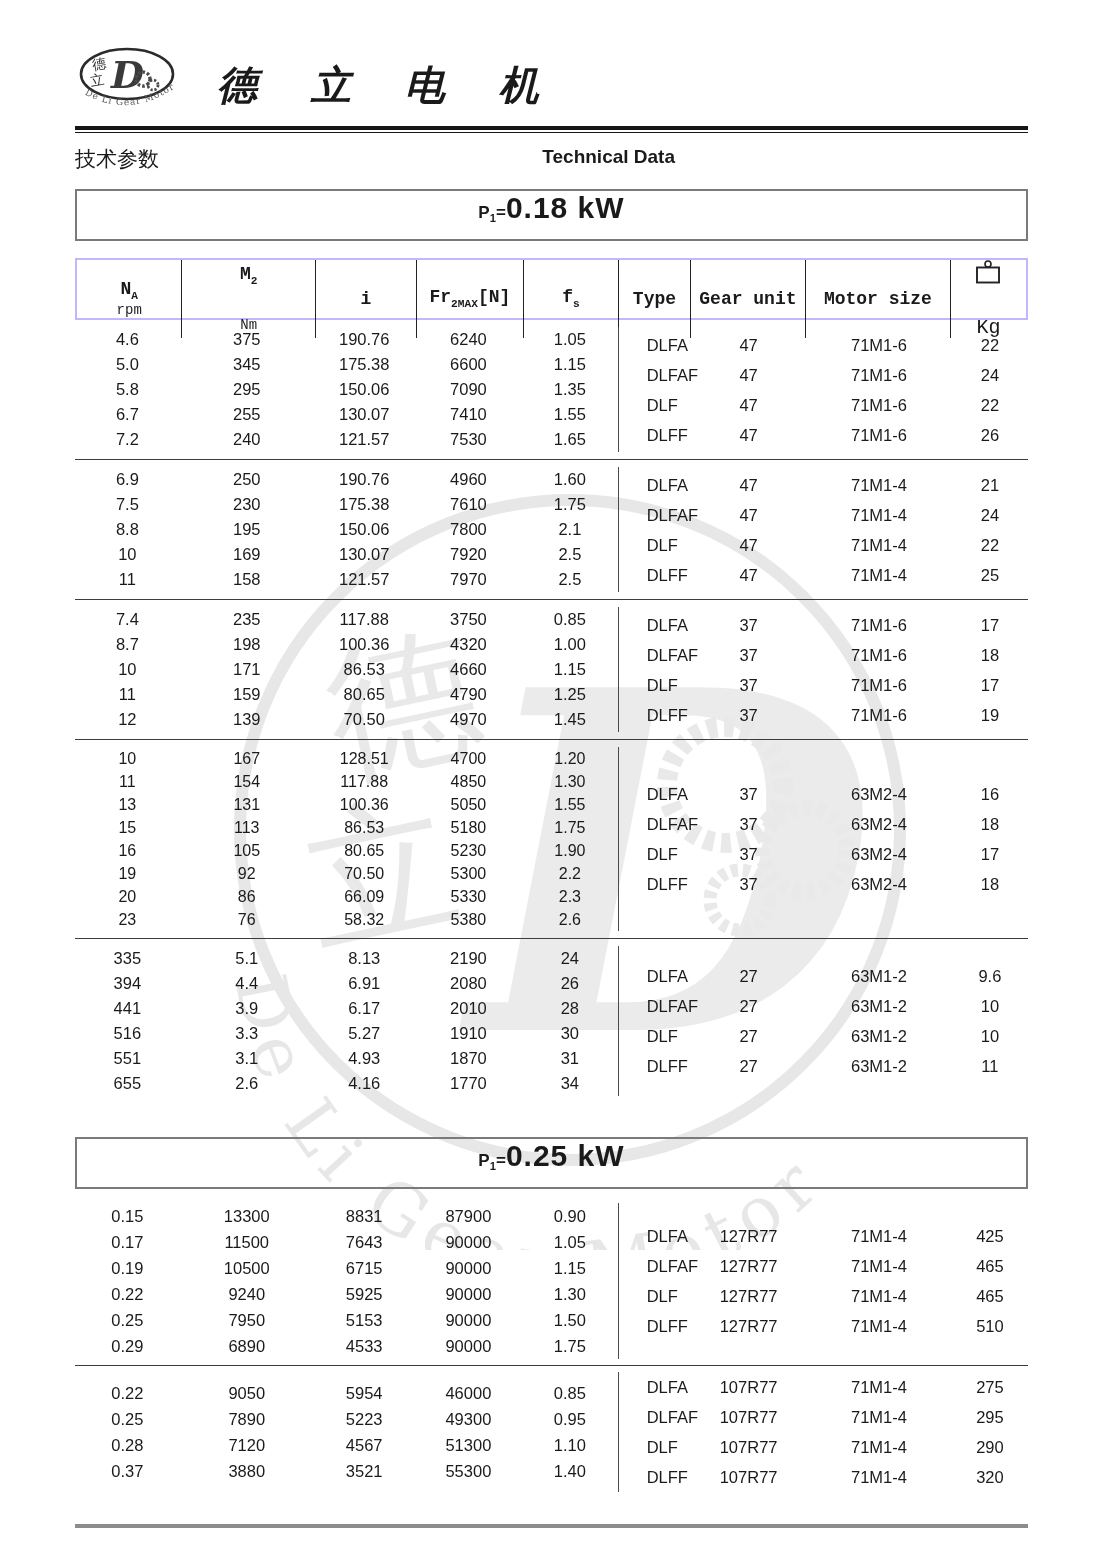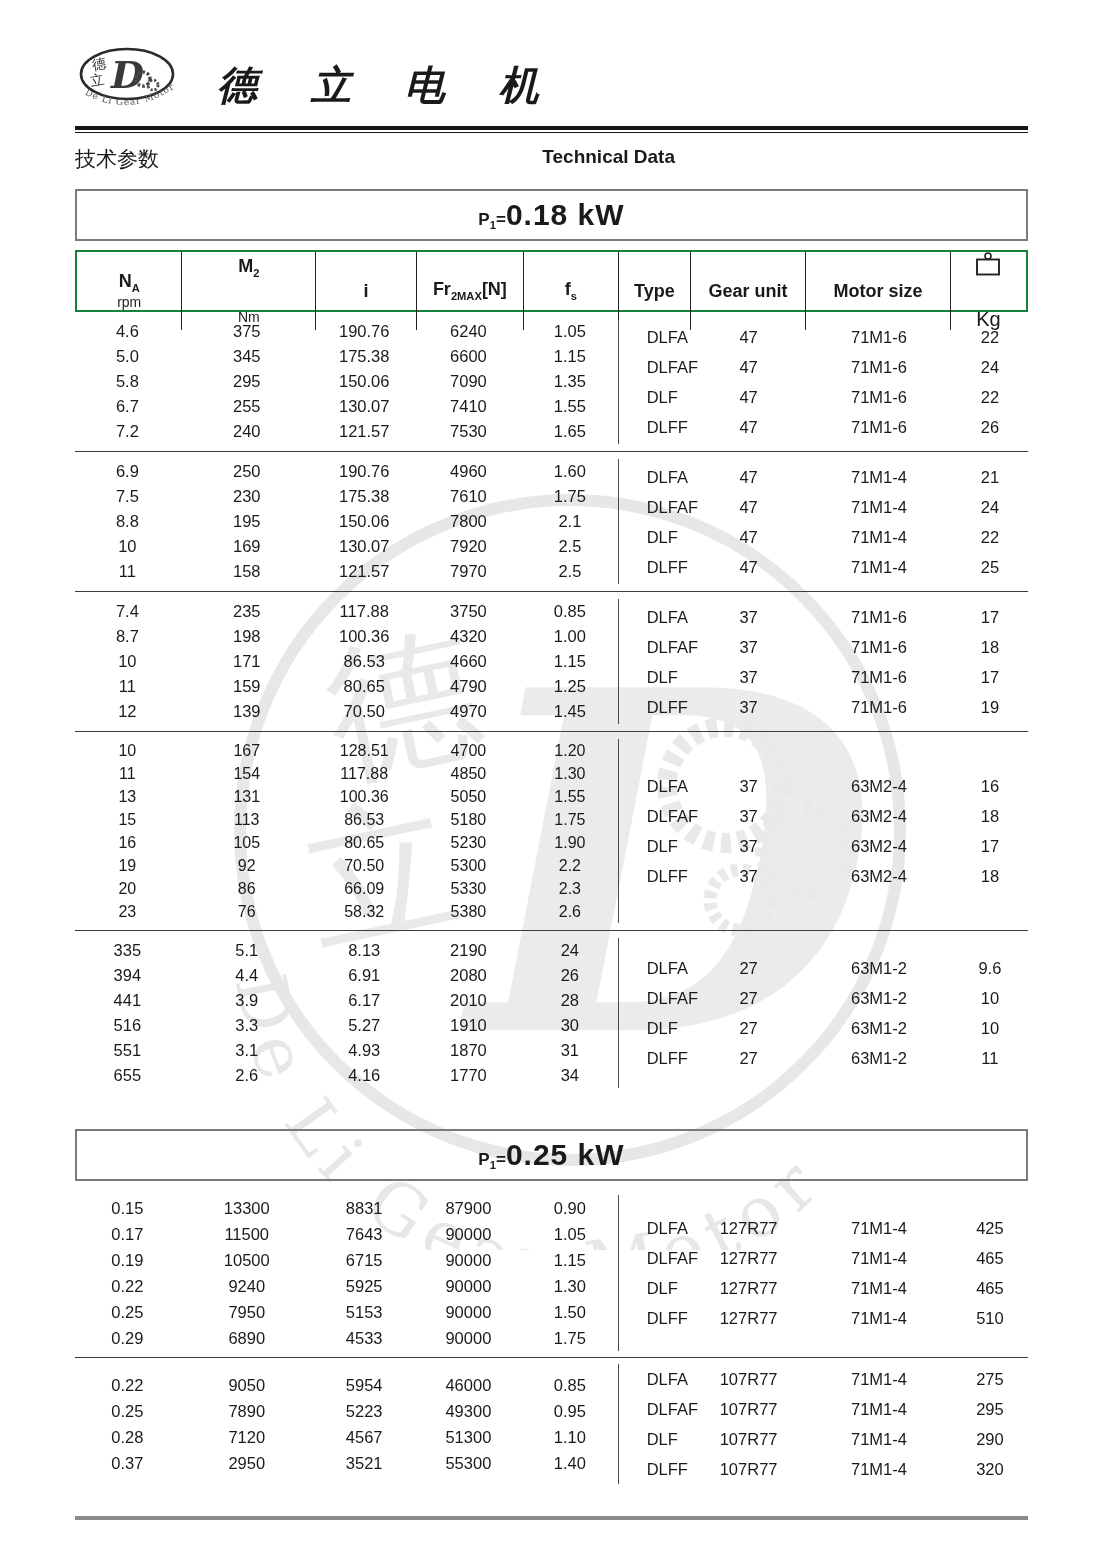--- a/index.html
+++ b/index.html
@@ -31,35 +31,36 @@
   .top-rule{margin-top:6px;border-top:4px solid #161616;border-bottom:1px solid #161616;height:2px;}
   .labels-row{position:relative;margin-top:12px;height:32px;}
   .label-cn{font-size:21px;font-weight:normal;}
   .label-en{
     position:absolute;top:1px;left:56%;transform:translateX(-50%);
     font-size:19px;font-weight:bold;
   }
   
   .power-bar{
     border:2px solid #7a7a7a;
-    height:48px;display:flex;align-items:center;justify-content:center;
+    height:48px;display:flex;justify-content:center;
   }
   .power-inner{display:flex;align-items:baseline;}
   .p-small{font-size:17px;font-weight:bold;}
   .p-small sub{font-size:66%;}
   .p-big{font-size:30px;font-weight:bold;letter-spacing:1px;}
   .bar-018{margin-top:12px;}
   .bar-025{margin-top:34px;}
   
   .thead{
-    margin-top:9px;
+    margin-top:17px;
     display:grid;
     grid-template-columns:11% 14.1% 10.6% 11.3% 10% 7.6% 12.1% 15.3% 8%;
-    border:2px solid #15803d;
+    border:2px solid #c4b5fd;
     height:58px;
+    font-family:Liberation Mono, monospace;
   }
   .th{
     display:flex;flex-direction:column;align-items:center;justify-content:center;
     font-weight:bold;font-size:18px;line-height:1.05;
   }
   .th + .th{border-left:1.6px solid #222;gap:30px;}
   .th .unit{font-weight:normal;font-size:14px;color:#222;margin-top:1px;}
   .th sub{font-size:62%;font-weight:bold;}
   .kg-cell .kg-label{font-size:20px;font-weight:normal;margin-top:0px;text-align:right;}
   
@@ -521,21 +522,21 @@
             <div class="cell">7890</div>
             <div class="cell">5223</div>
             <div class="cell">49300</div>
             <div class="cell">0.95</div>
             <div class="cell">0.28</div>
             <div class="cell">7120</div>
             <div class="cell">4567</div>
             <div class="cell">51300</div>
             <div class="cell">1.10</div>
             <div class="cell">0.37</div>
-            <div class="cell">2950</div>
+            <div class="cell">3880</div>
             <div class="cell">3521</div>
             <div class="cell">55300</div>
             <div class="cell">1.40</div>
           </div>
           <div class="bright">
             <div class="bright-inner">
               <div class="cell type-cell">DLFA</div>
               <div class="cell">107R77</div>
               <div class="cell">71M1-4</div>
               <div class="cell">275</div>

